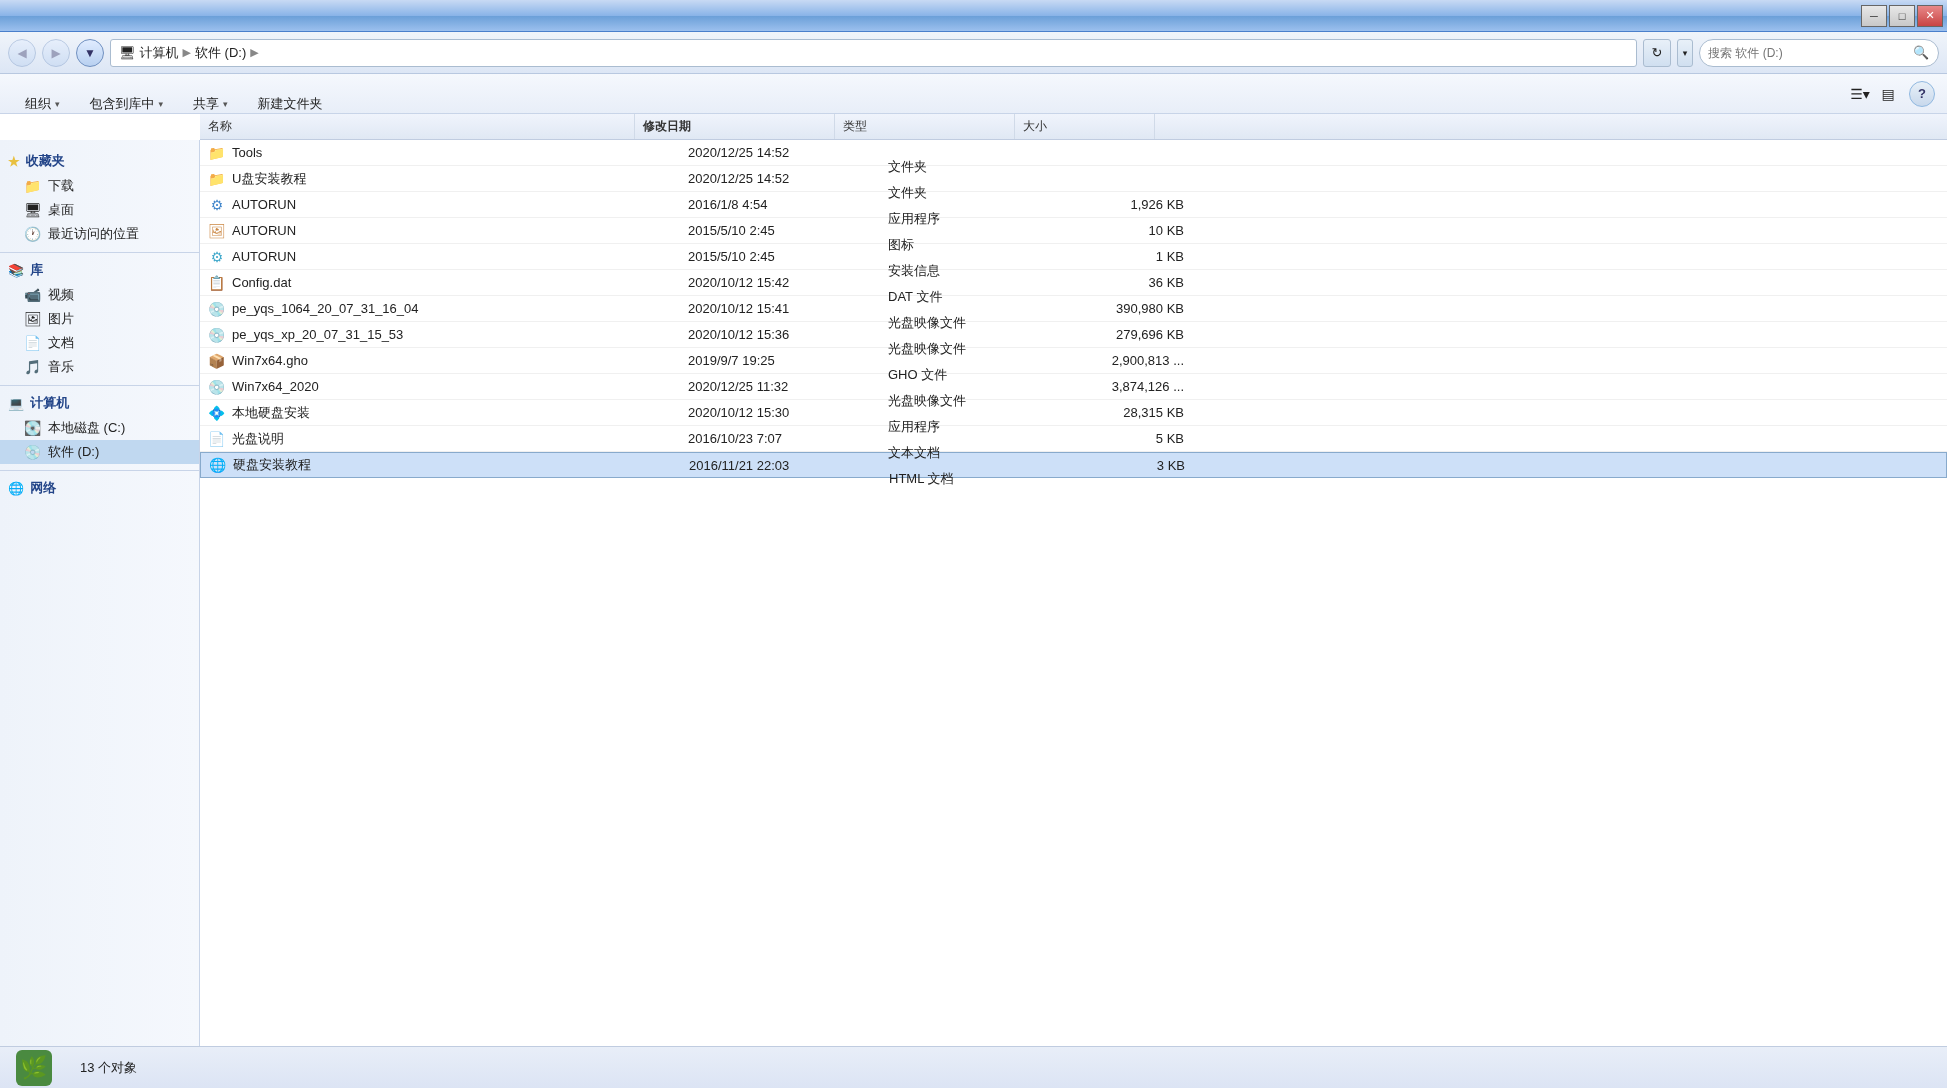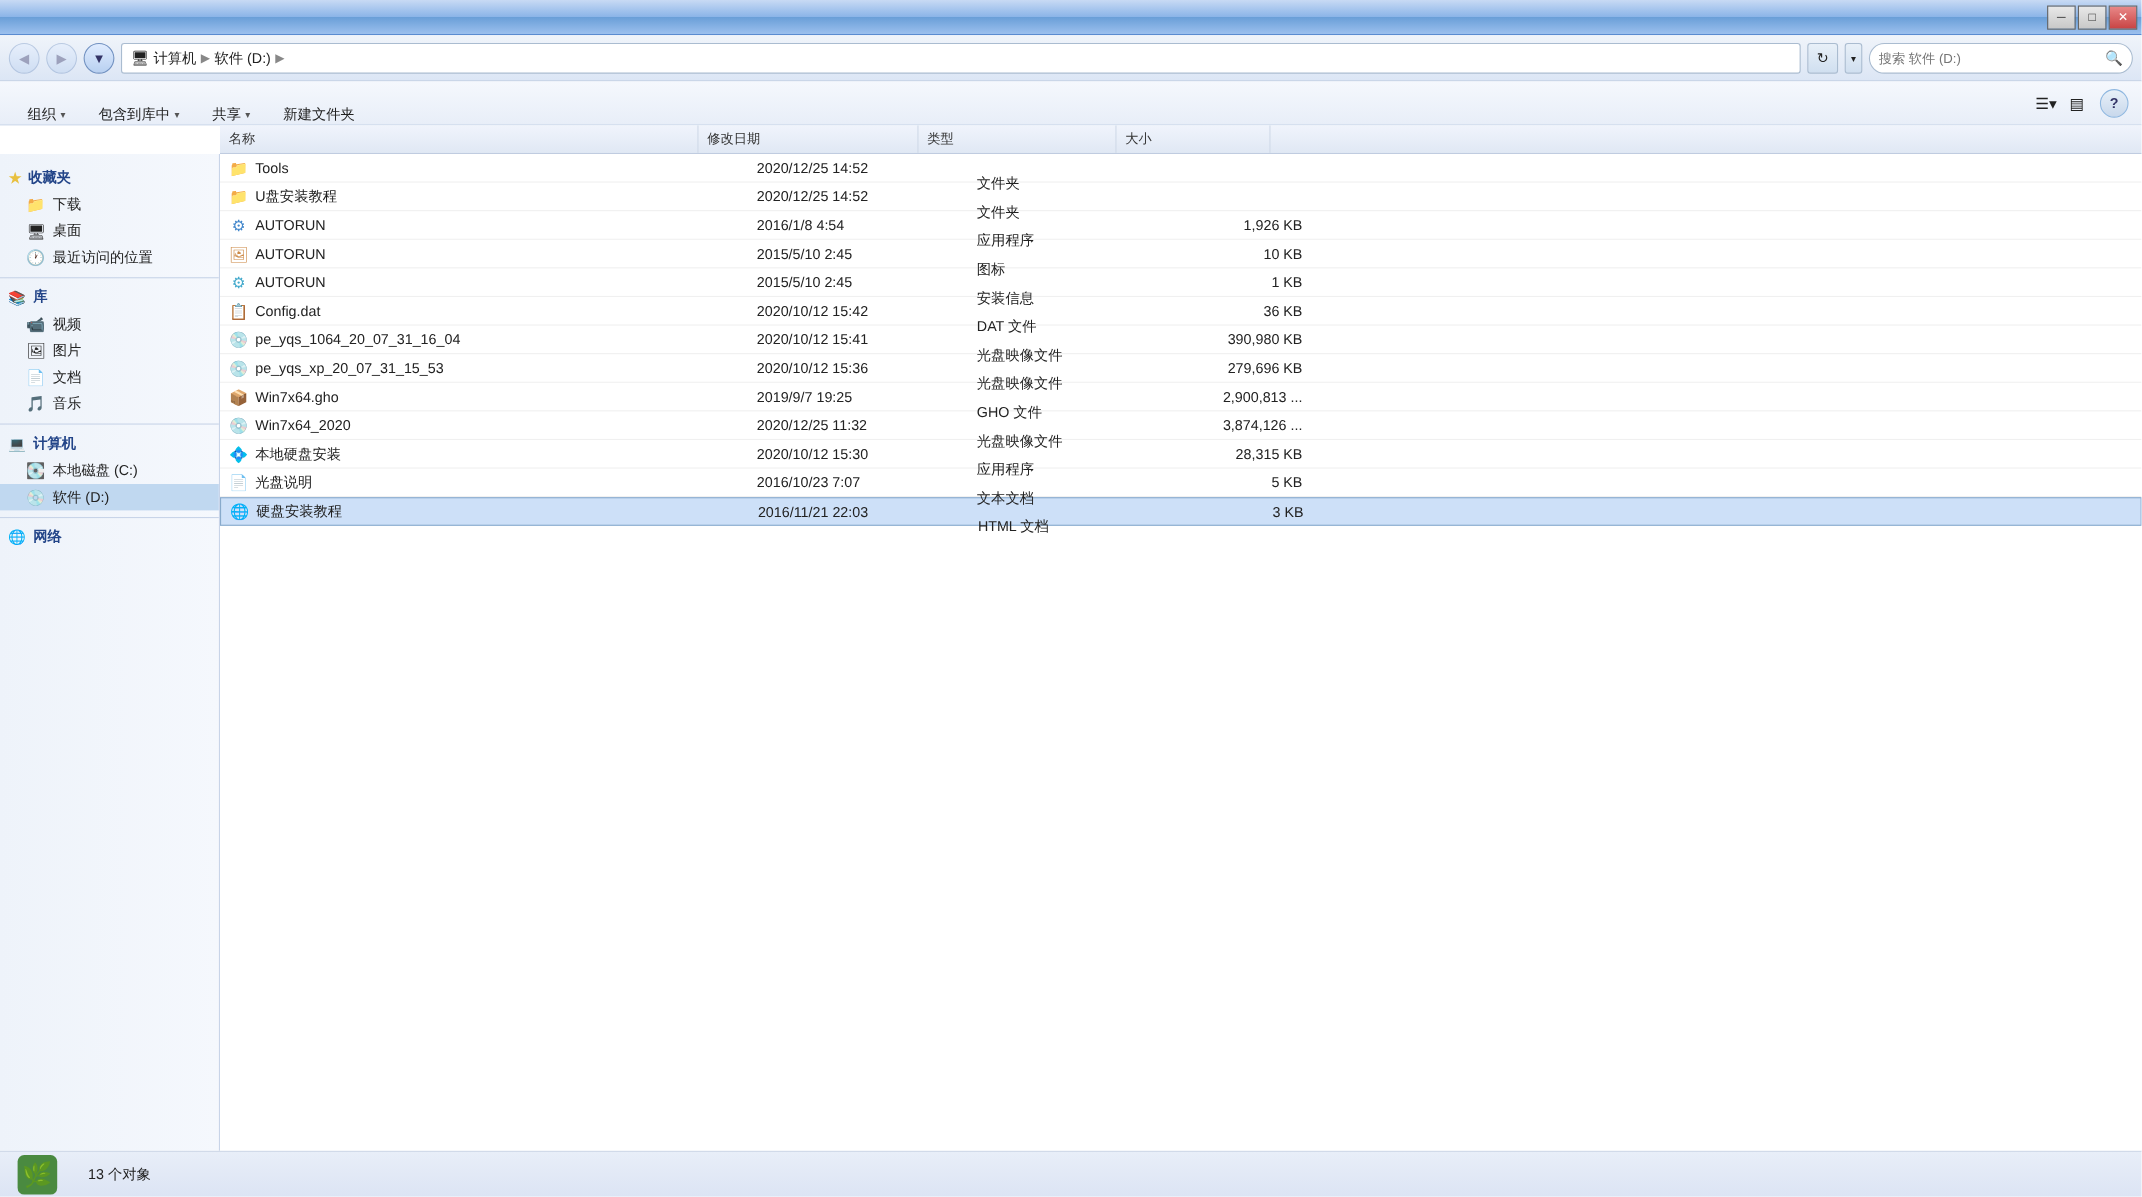--- a/index.html
+++ b/index.html
@@ -192,21 +192,21 @@
       padding: 0 8px;
       font-size: 12px;
       color: #333;
       border-right: 1px solid #d0dae8;
       height: 100%;
       display: flex;
       align-items: center;
       cursor: pointer;
     }
     .col-name { width: 435px; }
-    .col-date { width: 200px; }
+    .col-date { width: 200px; font-weight: bold; }
     .col-type { width: 180px; text-align: center; }
     .col-size { width: 140px; }
 
     
     .main-layout {
       display: flex;
       height: calc(1088px - 32px - 42px - 40px - 26px - 42px);
     }
 
     

